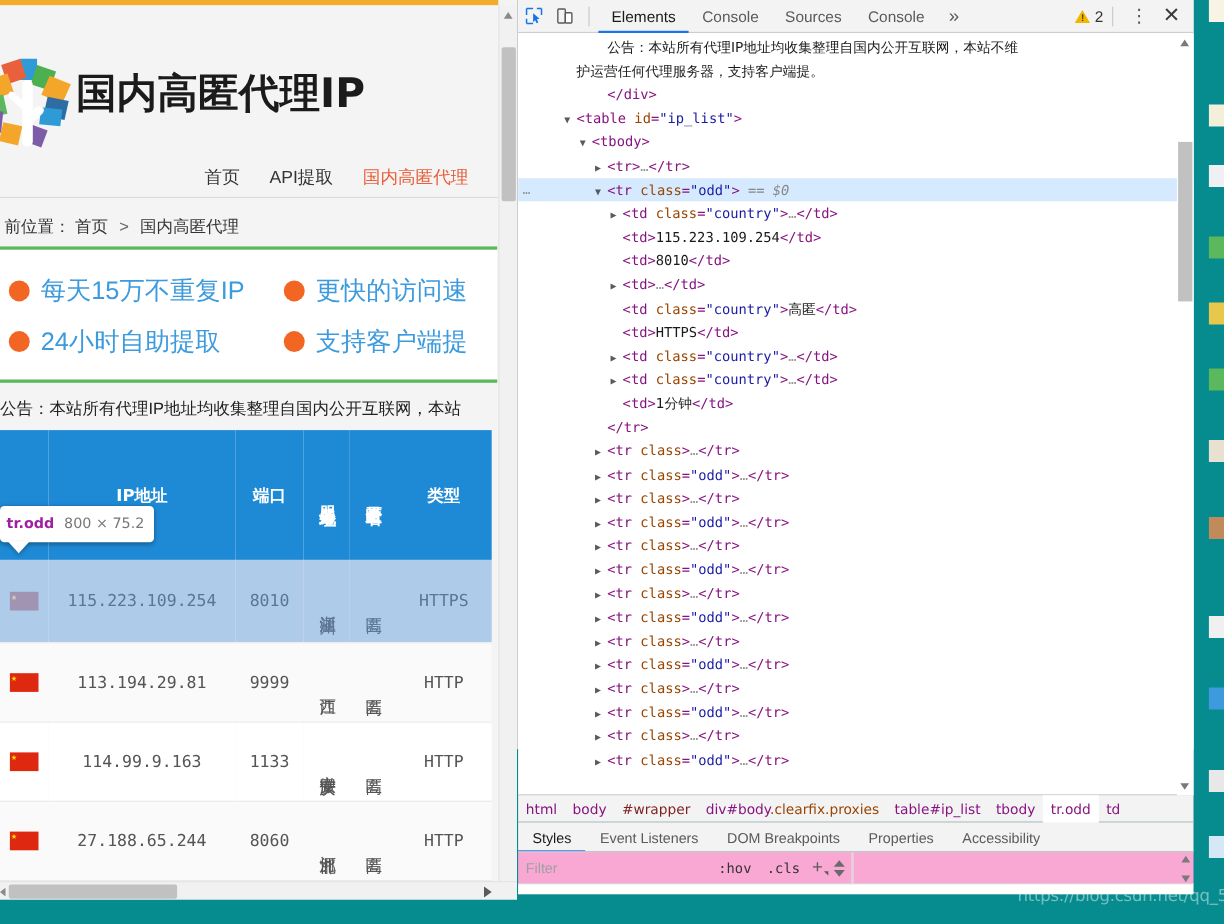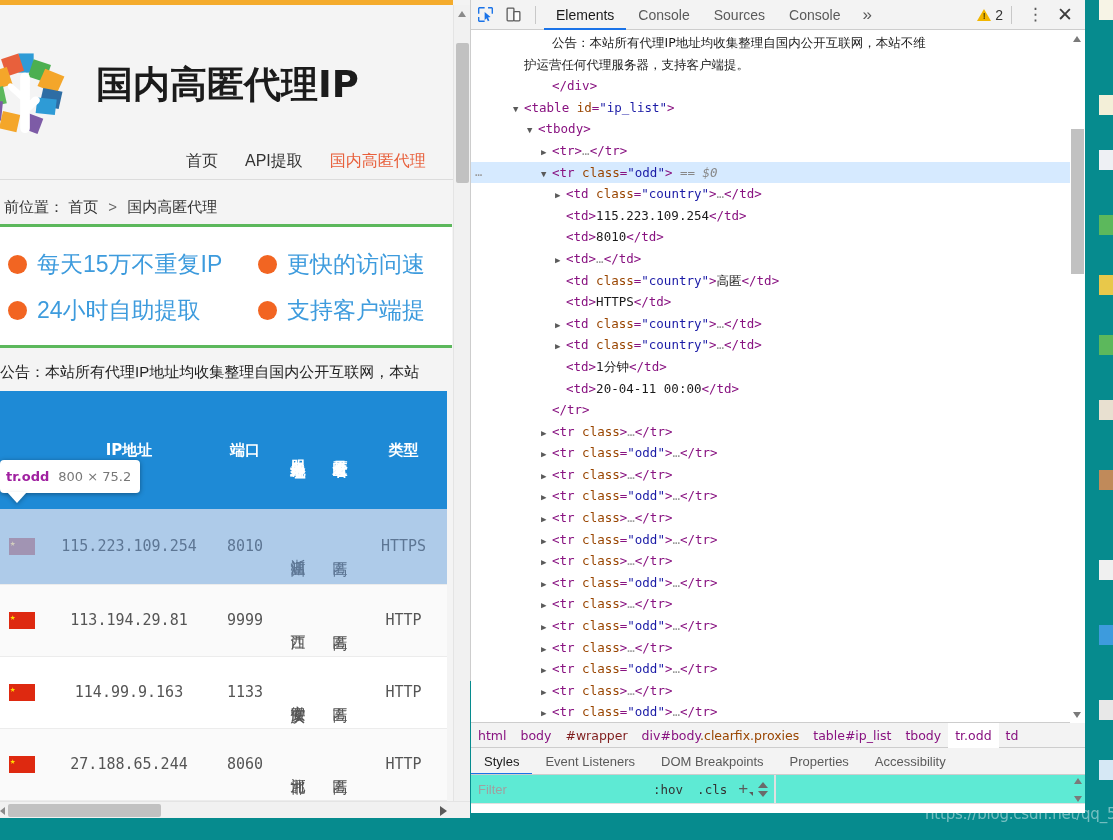--- a/index.html
+++ b/index.html
@@ -24,21 +24,21 @@
     position: absolute; left: 0; top: 5px; width: 453px; height: 800px;
     background: #f4f4f4;
   }
 
   
   .site-header { position: relative; height: 175px; background: #f4f4f4; }
   .logo {
     position: absolute; left: -22px; top: 35px; width: 96px; height: 96px;
   }
   .brand-title {
-    position: absolute; left: 96px; top: 55px;
+    position: absolute; left: 69px; top: 55px;
     font-size: 37px; font-weight: bold; color: #1b1b1b;
     letter-spacing: 0px; white-space: nowrap;
     font-family: "DejaVu Sans", sans-serif;
   }
   .brand-sub {
     position: absolute; left: 143px; top: 98px;
     font-size: 25px; color: #e8603c; font-weight: bold;
     font-family: "DejaVu Sans Mono", monospace; white-space: nowrap;
   }
   .nav { position: absolute; left: 186px; top: 146px; white-space: nowrap; }
@@ -266,21 +266,21 @@
   
   .dt-styletabs {
     height: 27px; background: #f3f3f3; border-top: 1px solid #cdcdcd;
     display: flex; align-items: center; font-size: 13px;
   }
   .stab { padding: 0 13px; height: 27px; line-height: 27px; color: #5a5a5a; white-space: nowrap; }
   .stab.active { color: #1a1a1a; border-bottom: 2px solid #1a73e8; }
 
   
   .dt-filterrow {
-    height: 29px; background: #5eead4; border-top: 1px solid #cdcdcd;
+    height: 29px; background: #f9a8d4; border-top: 1px solid #cdcdcd;
     display: flex; align-items: center; position: relative;
   }
   .filter-input {
     width: 175px; height: 27px; border: none; outline: none;
     font-size: 13px; color: #222; padding-left: 7px; background: transparent;
   }
   .filter-input::placeholder { color: #a0a0a0; }
   .fdiv { width: 1px; height: 29px; background: #e0e0e0; }
   .hovbtn { font-size: 12.5px; color: #333; padding: 0 7px; font-family: "DejaVu Sans Mono", monospace; }
   .plusbtn { font-size: 17px; color: #5a5a5a; padding: 0 4px; position: relative; }
@@ -524,21 +524,20 @@
         <div class="dline sel"><span class="dots">…</span><span style="display: inline-block; width: 70px;"></span><span class="tw open"></span><span class="pk">&lt;tr </span><span class="at">class</span><span class="pk">=</span><span class="av">"odd"</span><span class="pk">&gt;</span><span class="dollar">  == $0</span></div>
         <div class="dline"><span style="display: inline-block; width: 84px;"></span><span class="tw closed"></span><span class="pk">&lt;td </span><span class="at">class</span><span class="pk">=</span><span class="av">"country"</span><span class="pk">&gt;</span><span class="gy">…</span><span class="pk">&lt;/td&gt;</span></div>
         <div class="dline"><span style="display: inline-block; width: 84px;"></span><span class="tw"></span><span class="pk">&lt;td&gt;</span><span class="tx">115.223.109.254</span><span class="pk">&lt;/td&gt;</span></div>
         <div class="dline"><span style="display: inline-block; width: 84px;"></span><span class="tw"></span><span class="pk">&lt;td&gt;</span><span class="tx">8010</span><span class="pk">&lt;/td&gt;</span></div>
         <div class="dline"><span style="display: inline-block; width: 84px;"></span><span class="tw closed"></span><span class="pk">&lt;td&gt;</span><span class="gy">…</span><span class="pk">&lt;/td&gt;</span></div>
         <div class="dline"><span style="display: inline-block; width: 84px;"></span><span class="tw"></span><span class="pk">&lt;td </span><span class="at">class</span><span class="pk">=</span><span class="av">"country"</span><span class="pk">&gt;</span><span class="cjk">高匿</span><span class="pk">&lt;/td&gt;</span></div>
         <div class="dline"><span style="display: inline-block; width: 84px;"></span><span class="tw"></span><span class="pk">&lt;td&gt;</span><span class="tx">HTTPS</span><span class="pk">&lt;/td&gt;</span></div>
         <div class="dline"><span style="display: inline-block; width: 84px;"></span><span class="tw closed"></span><span class="pk">&lt;td </span><span class="at">class</span><span class="pk">=</span><span class="av">"country"</span><span class="pk">&gt;</span><span class="gy">…</span><span class="pk">&lt;/td&gt;</span></div>
         <div class="dline"><span style="display: inline-block; width: 84px;"></span><span class="tw closed"></span><span class="pk">&lt;td </span><span class="at">class</span><span class="pk">=</span><span class="av">"country"</span><span class="pk">&gt;</span><span class="gy">…</span><span class="pk">&lt;/td&gt;</span></div>
         <div class="dline"><span style="display: inline-block; width: 84px;"></span><span class="tw"></span><span class="pk">&lt;td&gt;</span><span class="cjk">1分钟</span><span class="pk">&lt;/td&gt;</span></div>
-        <div class="dline"><span style="display: inline-block; width: 84px;"></span><span class="tw"></span><span class="pk">&lt;td&gt;</span><span class="tx">20-04-11 00:00</span><span class="pk">&lt;/td&gt;</span></div>
         <div class="dline"><span style="display: inline-block; width: 70px;"></span><span class="tw"></span><span class="pk">&lt;/tr&gt;</span></div>
         <div class="dline"><span style="display: inline-block; width: 70px;"></span><span class="tw closed"></span><span class="pk">&lt;tr </span><span class="at">class</span><span class="pk">&gt;</span><span class="gy">…</span><span class="pk">&lt;/tr&gt;</span></div>
         <div class="dline"><span style="display: inline-block; width: 70px;"></span><span class="tw closed"></span><span class="pk">&lt;tr </span><span class="at">class</span><span class="pk">=</span><span class="av">"odd"</span><span class="pk">&gt;</span><span class="gy">…</span><span class="pk">&lt;/tr&gt;</span></div>
         <div class="dline"><span style="display: inline-block; width: 70px;"></span><span class="tw closed"></span><span class="pk">&lt;tr </span><span class="at">class</span><span class="pk">&gt;</span><span class="gy">…</span><span class="pk">&lt;/tr&gt;</span></div>
         <div class="dline"><span style="display: inline-block; width: 70px;"></span><span class="tw closed"></span><span class="pk">&lt;tr </span><span class="at">class</span><span class="pk">=</span><span class="av">"odd"</span><span class="pk">&gt;</span><span class="gy">…</span><span class="pk">&lt;/tr&gt;</span></div>
         <div class="dline"><span style="display: inline-block; width: 70px;"></span><span class="tw closed"></span><span class="pk">&lt;tr </span><span class="at">class</span><span class="pk">&gt;</span><span class="gy">…</span><span class="pk">&lt;/tr&gt;</span></div>
         <div class="dline"><span style="display: inline-block; width: 70px;"></span><span class="tw closed"></span><span class="pk">&lt;tr </span><span class="at">class</span><span class="pk">=</span><span class="av">"odd"</span><span class="pk">&gt;</span><span class="gy">…</span><span class="pk">&lt;/tr&gt;</span></div>
         <div class="dline"><span style="display: inline-block; width: 70px;"></span><span class="tw closed"></span><span class="pk">&lt;tr </span><span class="at">class</span><span class="pk">&gt;</span><span class="gy">…</span><span class="pk">&lt;/tr&gt;</span></div>
         <div class="dline"><span style="display: inline-block; width: 70px;"></span><span class="tw closed"></span><span class="pk">&lt;tr </span><span class="at">class</span><span class="pk">=</span><span class="av">"odd"</span><span class="pk">&gt;</span><span class="gy">…</span><span class="pk">&lt;/tr&gt;</span></div>
         <div class="dline"><span style="display: inline-block; width: 70px;"></span><span class="tw closed"></span><span class="pk">&lt;tr </span><span class="at">class</span><span class="pk">&gt;</span><span class="gy">…</span><span class="pk">&lt;/tr&gt;</span></div>

